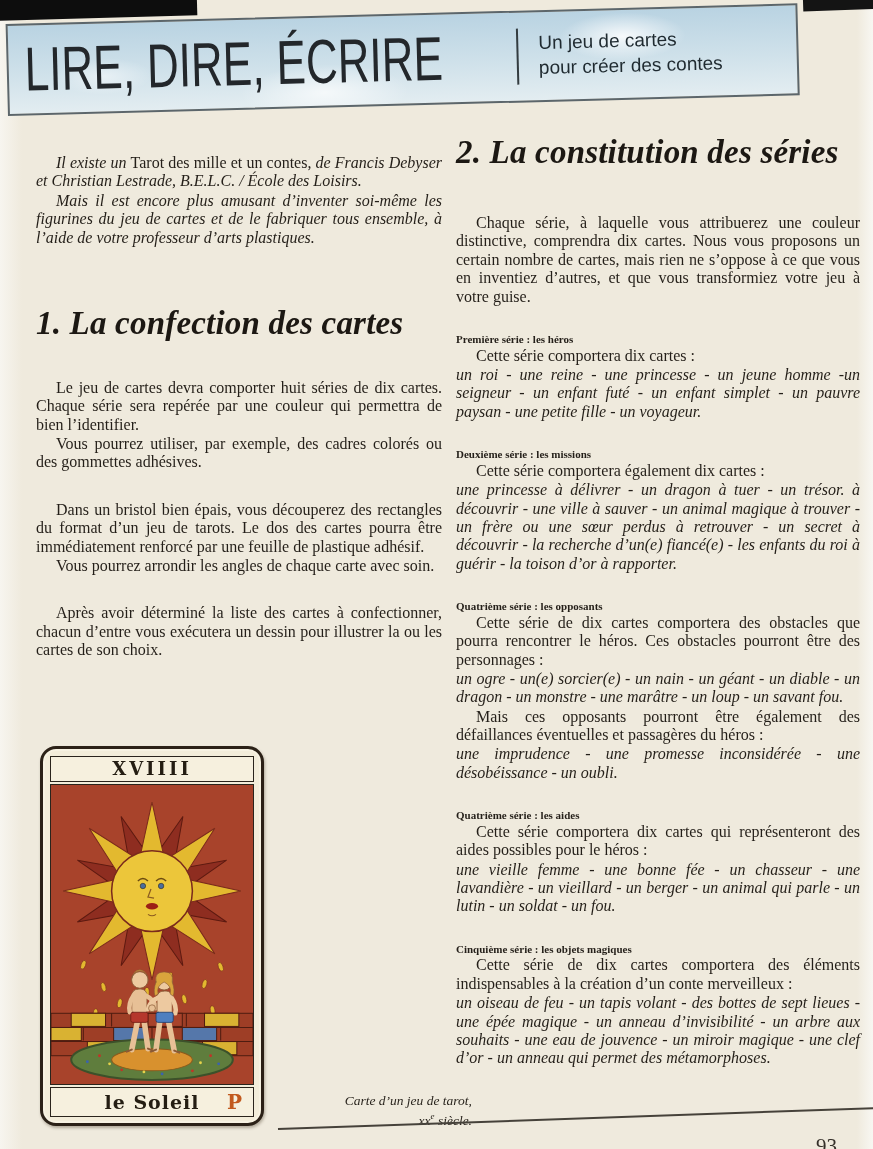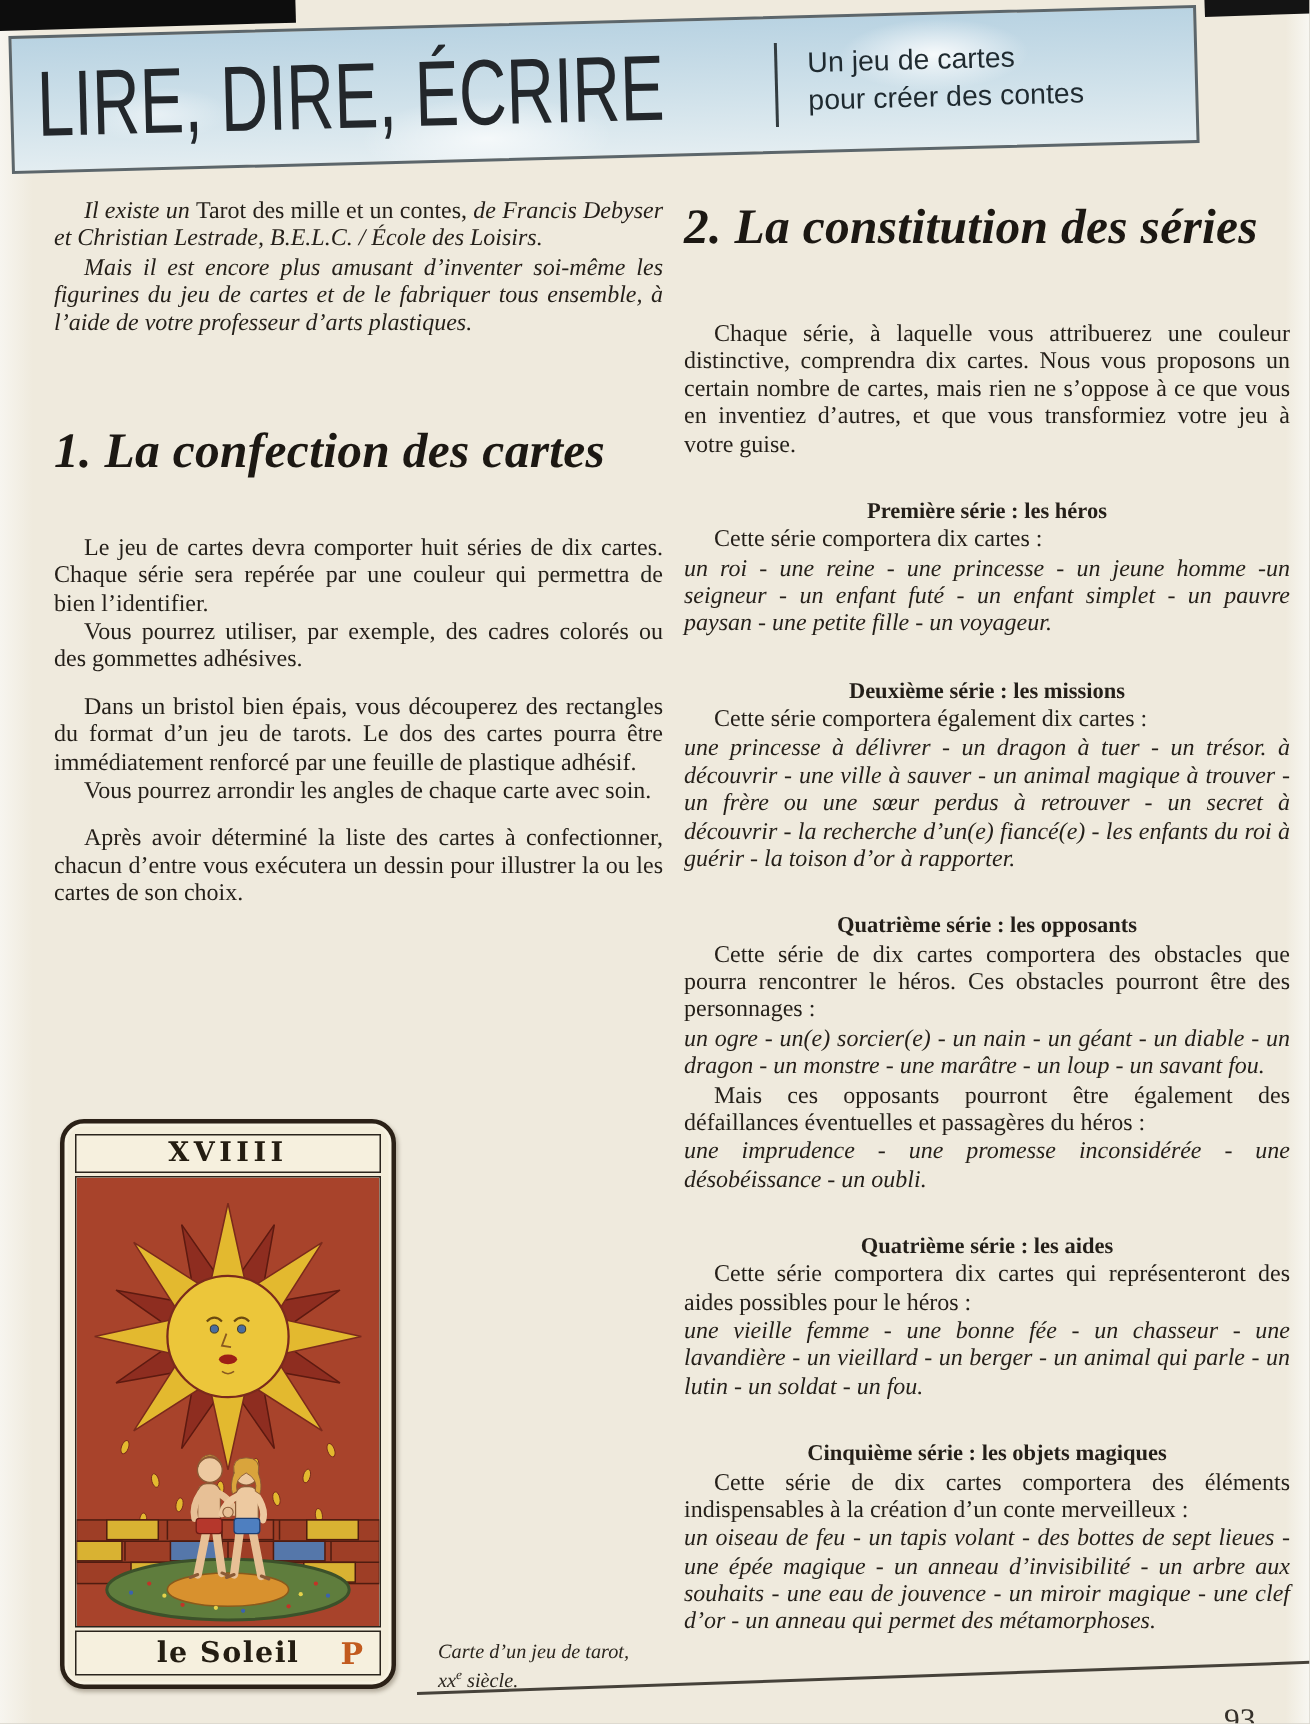--- a/index.html
+++ b/index.html
@@ -29,34 +29,34 @@
     font-size:50px;font-weight:400;letter-spacing:0;color:#23272b;white-space:nowrap;
     transform:scale(0.88,1.24);transform-origin:left center;
   }
   .banner-divider{width:2px;height:56px;background:#333c40;flex:none;margin:0 20px 0 0;}
   .banner-subtitle{
     font-family:"Liberation Sans","DejaVu Sans",sans-serif;font-size:19px;
     color:#1f2a30;line-height:1.3;
   }
   
   .col{position:absolute;text-align:justify;font-size:16px;line-height:1.15;}
-  #col-left{left:36px;top:132px;width:406px;}
+  #col-left{left:36px;top:154px;width:406px;}
   #col-right{left:456px;top:134px;width:404px;}
   p{margin:0 0 1px 0;}
   p.ind{text-indent:20px;}
-  p.sp{margin-top:13px;}
+  p.sp{margin-top:29px;}
   .italic{font-style:italic;}
   .roman{font-style:normal;}
   h2.sec{
     font-size:33px;font-weight:bold;font-style:italic;margin:0;letter-spacing:.2px;color:#1c1813;
   }
   #col-left h2.sec{margin-top:58px;}
   .after-sec1{margin-top:36px;}
   .after-sec2{margin-top:42px;}
-  h3.series-h{font-size:15px;font-weight:bold;margin:0 0 1px 0;text-align:center;}
+  h3.series-h{font-size:11px;font-weight:bold;margin:0 0 1px 0;text-align:left;}
   .series{margin-top:27px;}
   .series p.list{font-style:italic;text-indent:0;}
   
   .tarot{
     position:absolute;left:40px;top:746px;width:224px;height:380px;box-sizing:border-box;
     border:3px solid #2b2117;border-radius:16px;background:#f3edda;
     box-shadow:1px 2px 3px rgba(60,50,30,.35), inset 0 0 0 2px #f7f2e2;
     padding:7px 7px 6px 7px;display:flex;flex-direction:column;
   }
   .card-band{
@@ -64,21 +64,21 @@
     font-family:"DejaVu Serif","Liberation Serif",serif;font-weight:bold;color:#241d12;
   }
   .card-band.top{height:24px;line-height:24px;font-size:18px;letter-spacing:3px;margin-bottom:2px;}
   .card-band.bottom{height:28px;line-height:28px;font-size:19px;letter-spacing:1px;margin-top:2px;position:relative;}
   .maker-mark{position:absolute;right:10px;top:0;color:#c25a1e;font-size:20px;}
   .card-art{flex:1;border:1px solid #2a241c;overflow:hidden;}
   .card-art svg{display:block;width:100%;height:100%;}
   
   .caption{
     position:absolute;left:292px;top:1092px;width:180px;
-    font-style:italic;font-size:13.5px;line-height:1.35;color:#2a251e;text-align:left;
+    font-style:italic;font-size:13.5px;line-height:1.35;color:#2a251e;text-align:right;
   }
   .caption sup{font-size:9px;}
   
   .bottom-rule{
     position:absolute;left:278px;top:1128px;width:610px;height:2px;background:#46423a;
     transform:rotate(-2deg);transform-origin:left center;
   }
   .page-number{position:absolute;left:816px;top:1134px;font-size:21px;color:#35302a;}
 </style>
 </head>

